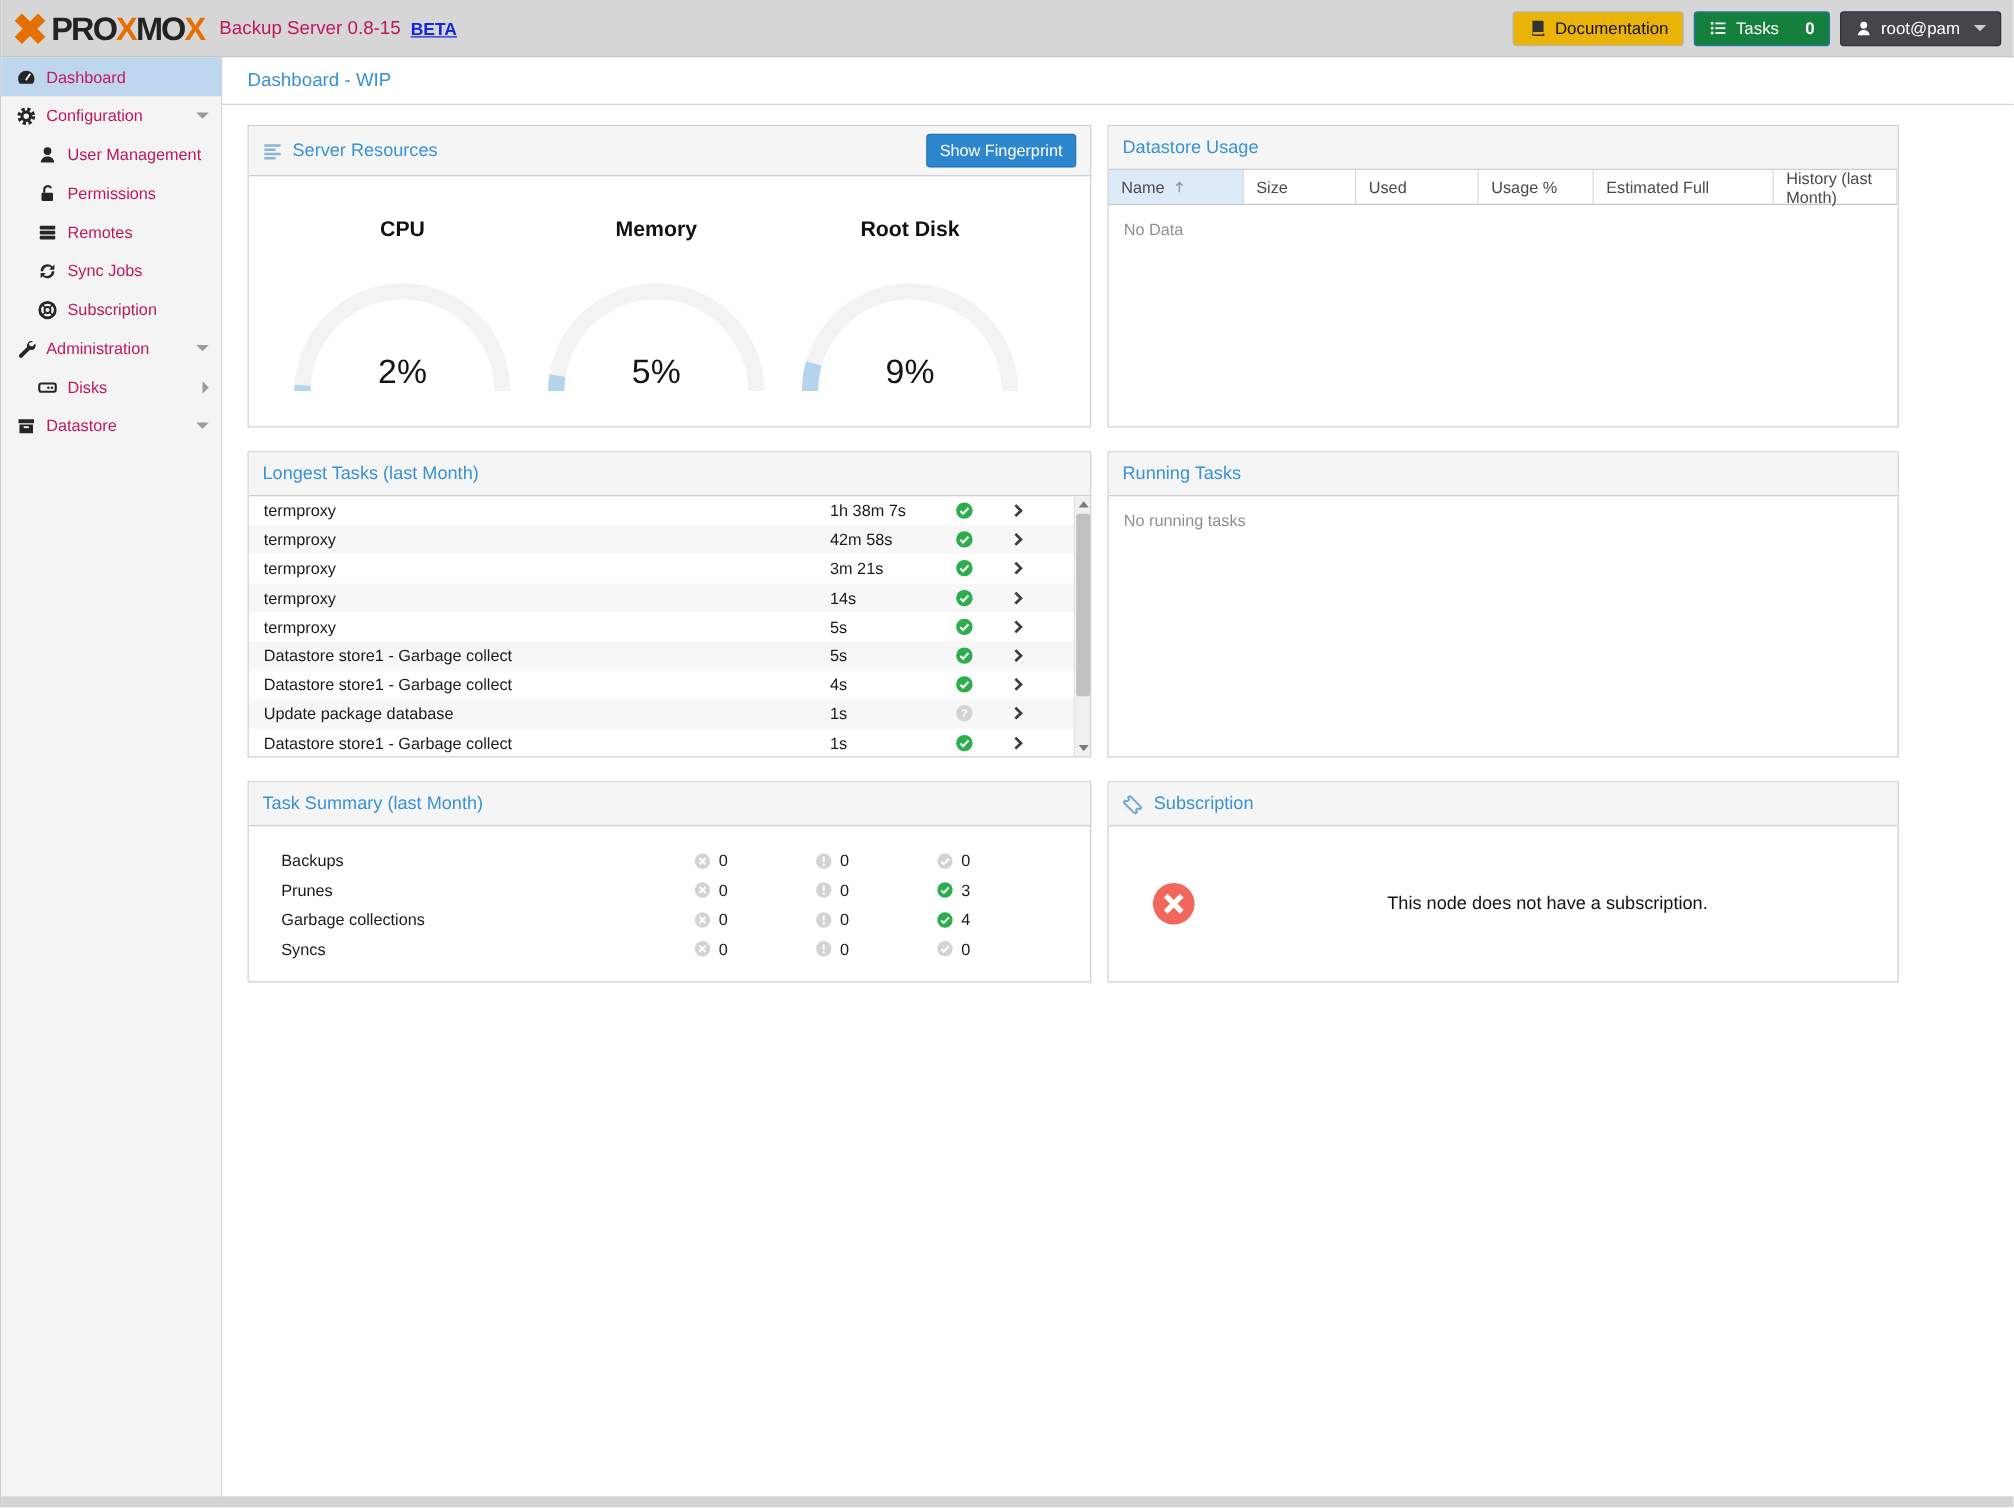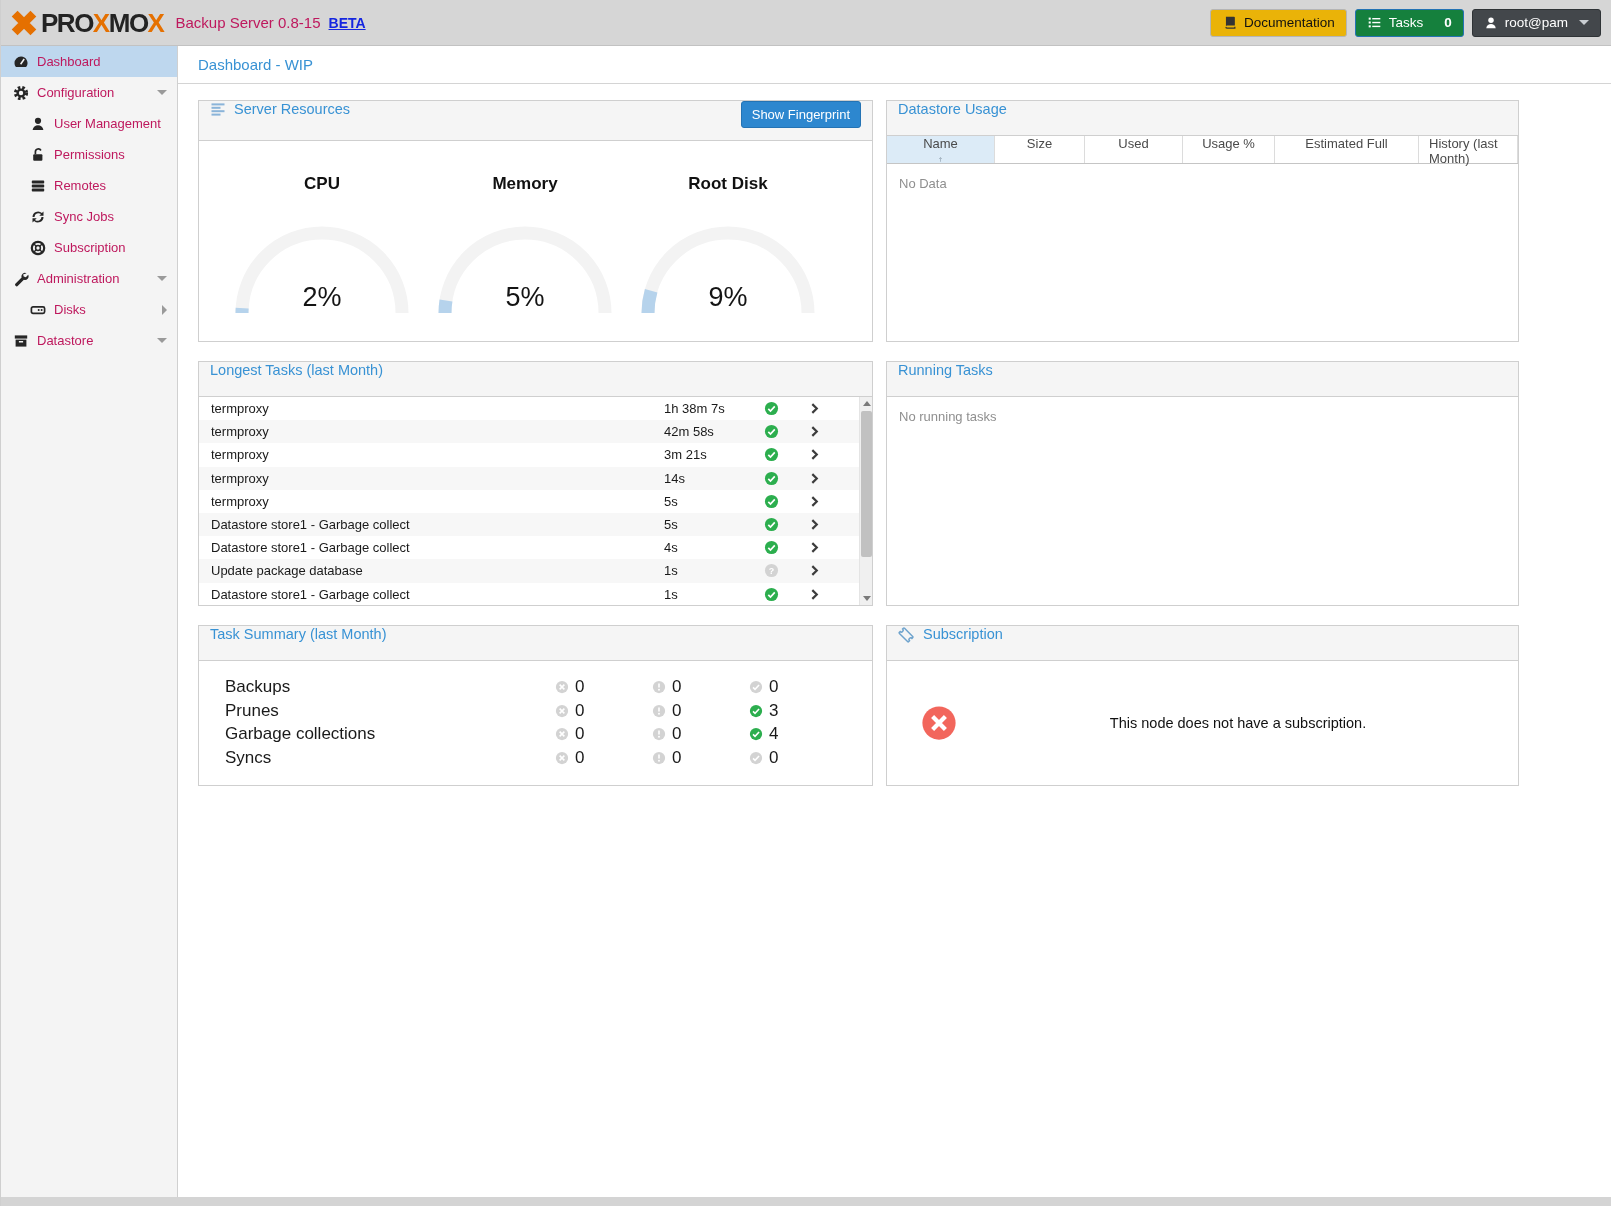--- a/index.html
+++ b/index.html
@@ -41,37 +41,37 @@
 
   .main { flex:1 1 auto; display:flex; flex-direction:column; min-width:0; background:#fff; }
   .titlebar { height:38px; border-bottom:1px solid #d4d4d4; display:flex; align-items:center;
     padding-left:20px; font-size:15px; color:#3892d4; flex:0 0 auto; }
 
   
   .dash { padding:16px 0 0 20px; display:grid; grid-template-columns:675px 633px;
     grid-template-rows:242px 245px 161px; column-gap:13px; row-gap:19px; }
   .panel { border:1px solid #cfcfcf; background:#fff; display:flex; flex-direction:column; min-height:0; }
   .panel-hd { height:35px; flex:0 0 auto; background:#f5f5f5; border-bottom:1px solid #cfcfcf;
-    display:flex; padding:0 11px; color:#3892d4; font-size:14.5px; gap:8px; }
+    display:flex; align-items:center; padding:0 11px; color:#3892d4; font-size:14.5px; gap:8px; }
   .panel-hd.tall { height:40px; }
   .panel-bd { flex:1 1 auto; position:relative; overflow:hidden; }
   .empty-text { color:#8f8f8f; font-size:13px; padding:12px; }
   .btn-fp { margin-left:auto; background:#2d87cf; border:1px solid #2473b4; color:#fff;
     font-size:13px; height:27px; padding:0 10px; border-radius:3px; cursor:pointer; display:inline-flex; align-items:center; }
 
   
   .gauges { display:flex; gap:17px; padding-left:30px; }
   .gauge { width:186px; text-align:center; }
   .gauge-label { margin-top:33px; font-size:17px; font-weight:bold; color:#111; }
   .gauge-arc { position:relative; margin-top:26px; width:186px; height:93px; }
   .gauge-val { position:absolute; left:0; right:0; bottom:0; font-size:27px; color:#141414; }
 
   
   .tbl-hd { display:flex; height:28px; border-bottom:1px solid #c5c5c5; font-size:13px; color:#4a4a4a; }
-  .tbl-hd .c { display:flex; align-items:center; gap:5px; padding:0 10px; border-right:1px solid #dcdcdc; cursor:pointer;flex-direction:column; }
+  .tbl-hd .c { display:flex; align-items:center; gap:5px; padding:0 10px; border-right:1px solid #dcdcdc; cursor:pointer; }
   .tbl-hd .c.sorted { background:#dcebf7; }
   .c-name{width:108px;} .c-size{width:90px;} .c-used{width:98px;} .c-usage{width:92px;} .c-est{width:144px;} .c-hist{flex:1; border-right:none;}
 
   
   .lt-list { position:relative; height:100%; overflow:hidden; }
   .lt-row { height:23.2px; display:flex; align-items:center; padding:0 38px 0 12px; font-size:13px; cursor:pointer; }
   .lt-row:nth-child(even) { background:#f7f7f7; }
   .lt-name { flex:1 1 auto; white-space:nowrap; overflow:hidden; }
   .lt-dur { width:100px; flex:0 0 auto; }
   .lt-st { width:30px; flex:0 0 auto; display:flex; align-items:center; }
@@ -82,21 +82,21 @@
   
   .sbar { position:absolute; top:0; right:0; bottom:0; width:13px; background:#f0f0f0; border-left:1px solid #e4e4e4; }
   .sbar .sb-btn { position:absolute; left:0; width:13px; height:13px; display:flex; align-items:center; justify-content:center; cursor:pointer; }
   .sb-up { top:0; } .sb-dn { bottom:0; }
   .tri-up { width:0;height:0;border-left:4px solid transparent;border-right:4px solid transparent;border-bottom:5px solid #7a7a7a; }
   .tri-dn { width:0;height:0;border-left:4px solid transparent;border-right:4px solid transparent;border-top:5px solid #7a7a7a; }
   .sb-thumb { position:absolute; left:1px; top:14px; width:11px; height:146px; background:#c1c1c1; border-radius:2px; cursor:pointer; }
 
   
   .ts-body { padding:16px 0 0 26px; }
-  .ts-row { height:23.5px; display:flex; align-items:flex-start; font-size:17px; }
+  .ts-row { height:23.5px; display:flex; align-items:center; font-size:13px; }
   .ts-label { width:330px; }
   .ts-col { width:97px; display:flex; align-items:center; gap:6px; }
 
   
   .sub-body { display:flex; align-items:center; height:100%; }
   .sub-ico { margin-left:33px; flex:0 0 auto; color:#f2665c; }
   .sub-msg { flex:1; text-align:center; font-size:14.5px; color:#111; }
 
   .bottombar { height:9px; background:#d4d4d4; flex:0 0 auto; }
 

